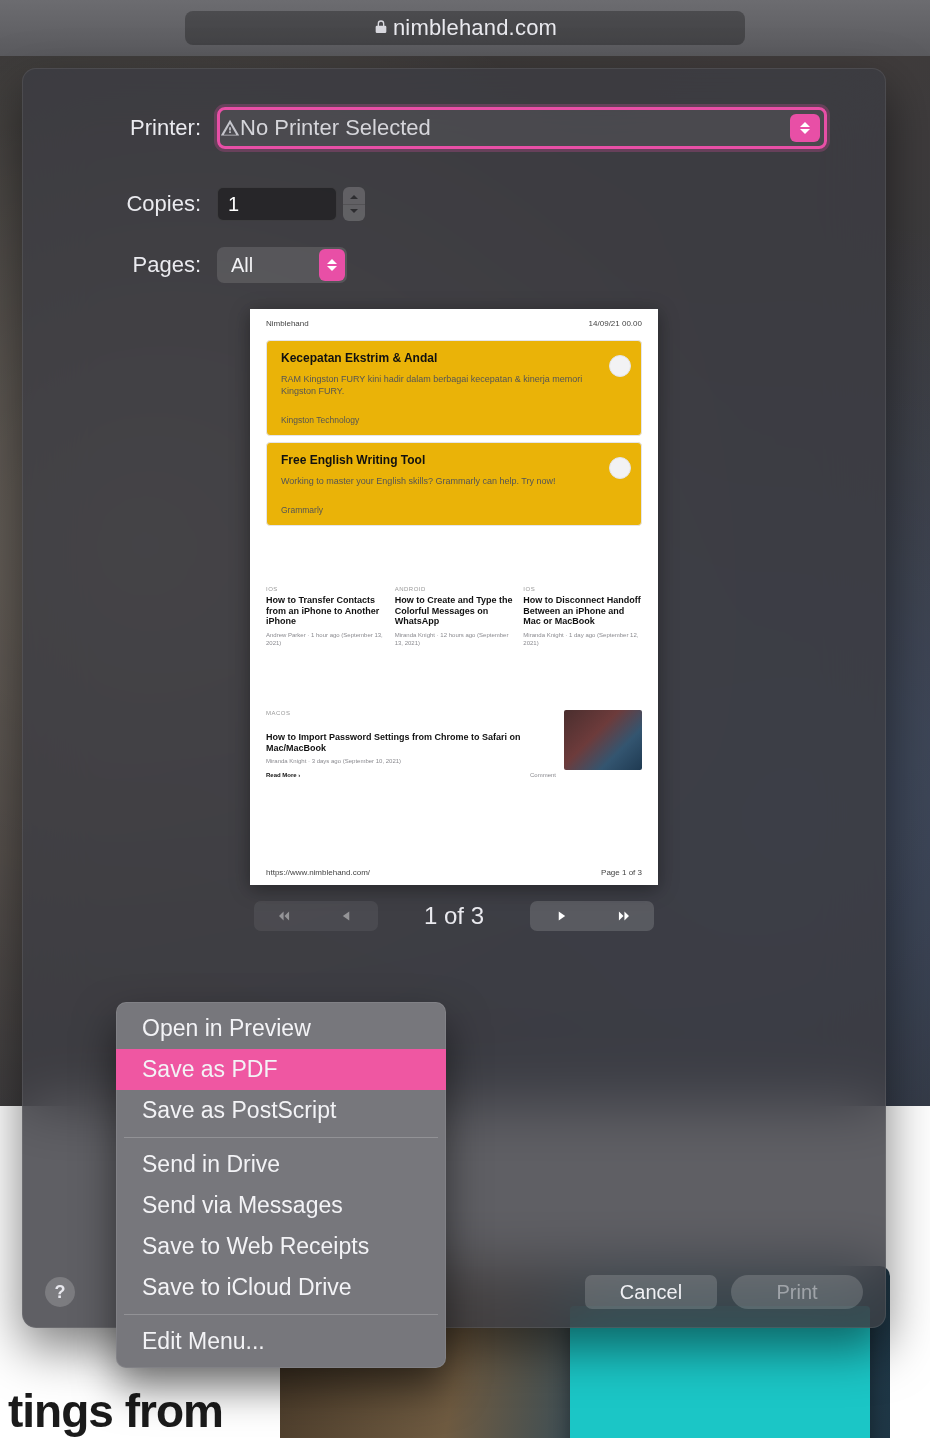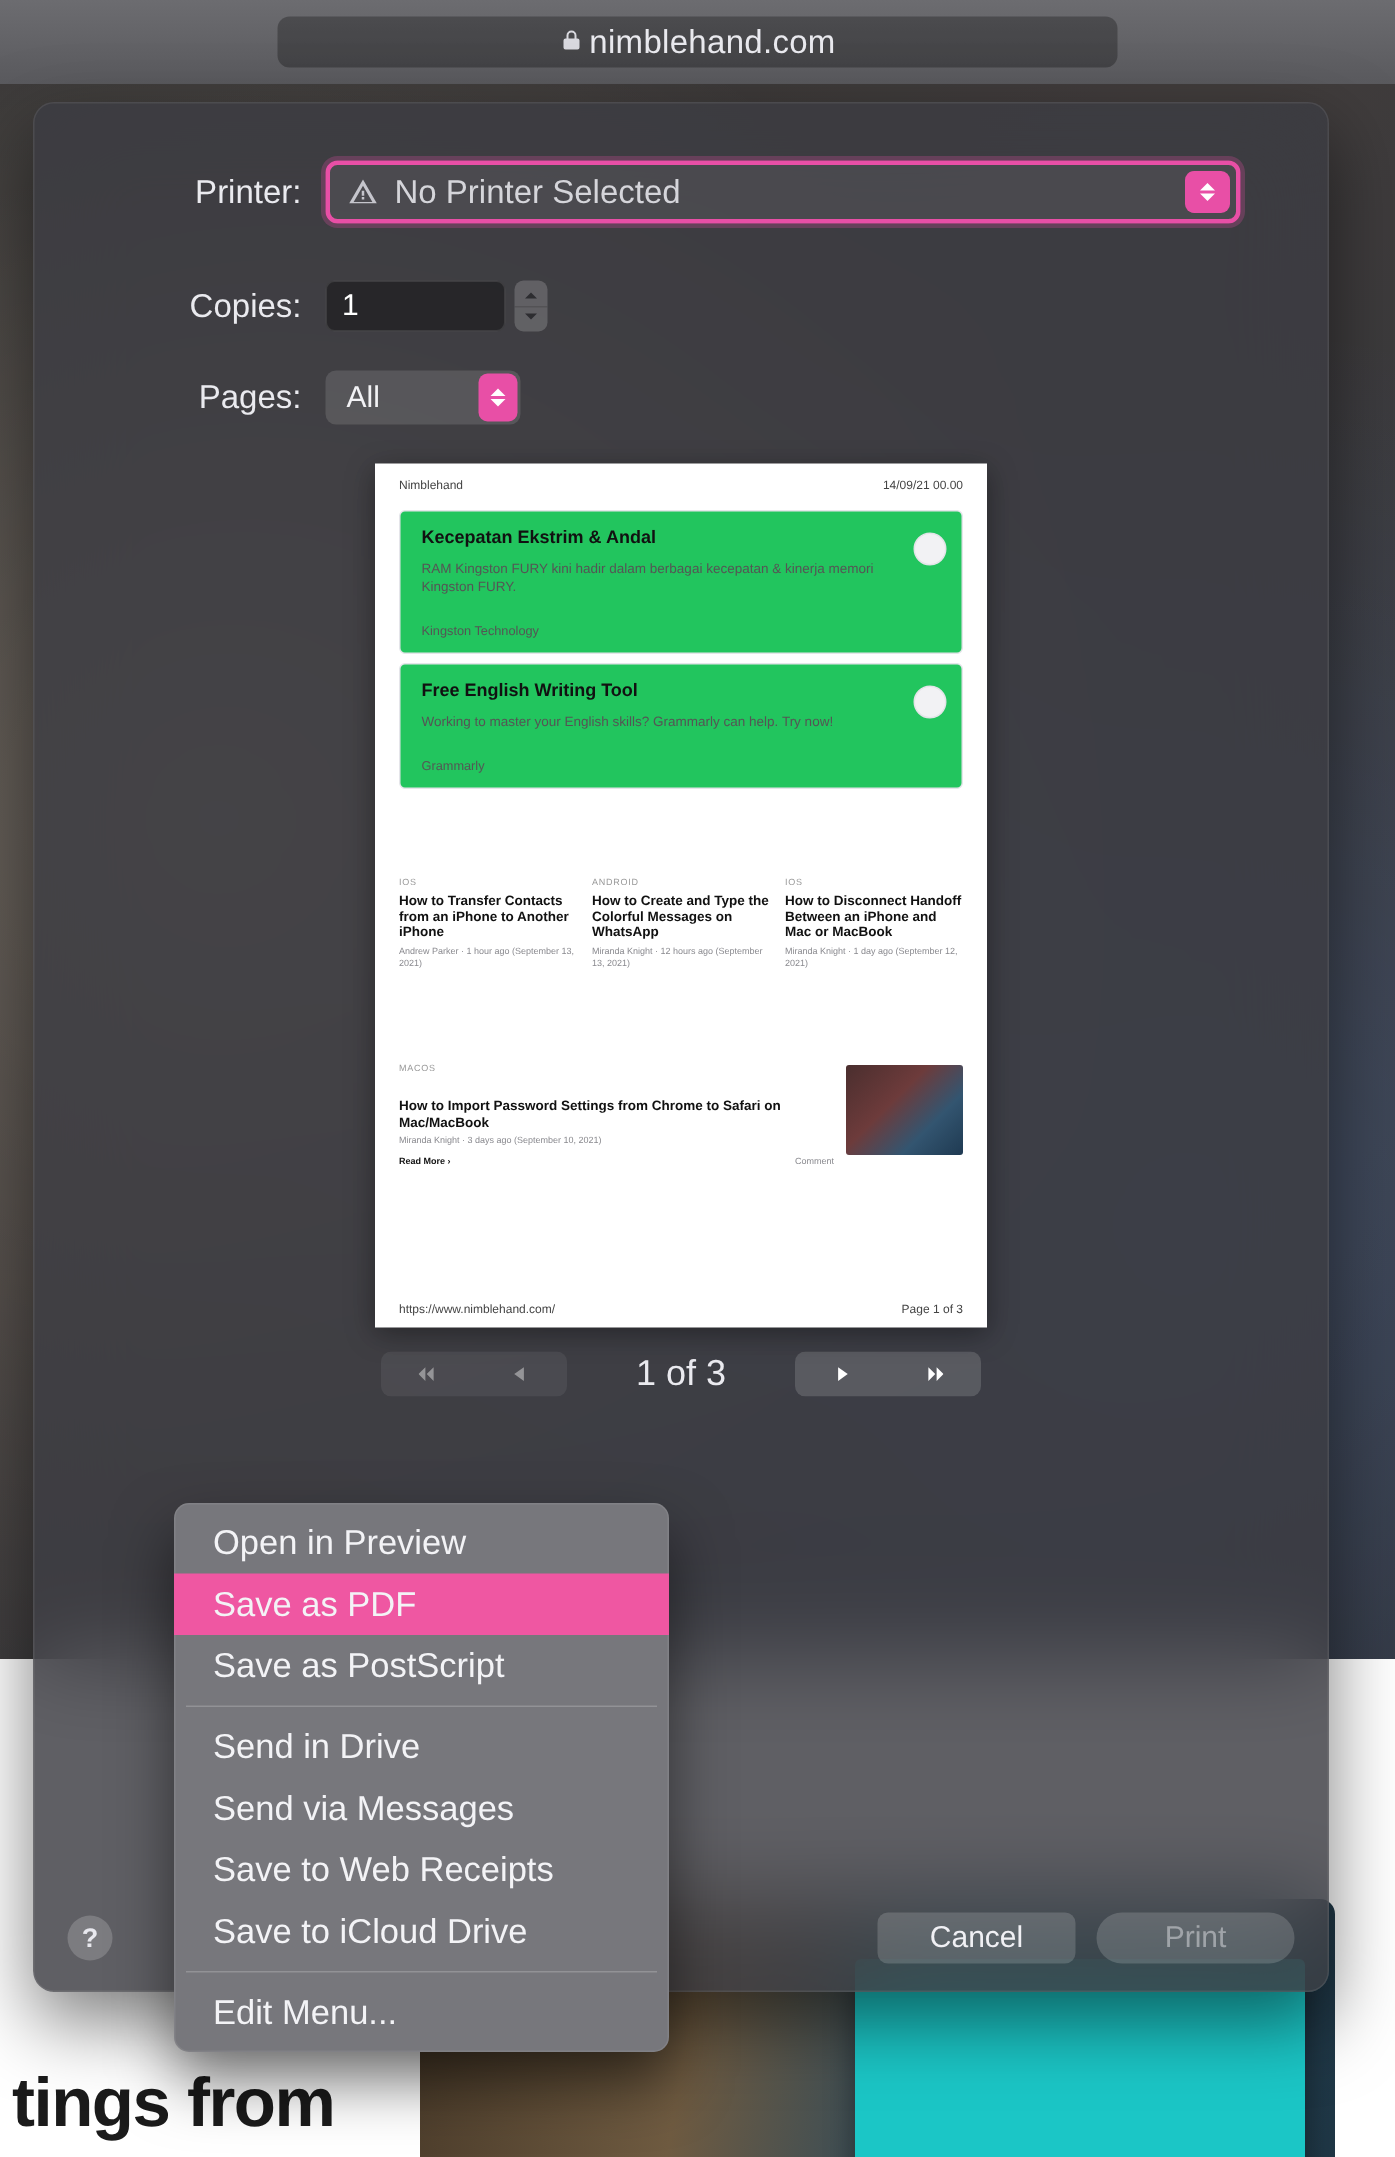--- a/index.html
+++ b/index.html
@@ -44,21 +44,21 @@
     top: 56px; left: 0; right: 0; bottom: 0;
     background:
       radial-gradient(circle at 15% 35%, rgba(255,236,205,0.35), transparent 50%),
       radial-gradient(circle at 85% 55%, rgba(130,170,255,0.25), transparent 55%),
       linear-gradient(135deg, #3d3b3a 0%, #4d4745 35%, #3a3f46 70%, #2d3138 100%);
     filter: blur(0.5px);
   }
   .backdrop .big-title {
     position: absolute;
     left: 0;
-    bottom: 10px;
+    bottom: 0;
     color: #1b1b1b;
     font-size: 46px;
     font-weight: 800;
     letter-spacing: -1px;
     white-space: nowrap;
     padding-left: 8px;
   }
   .backdrop .whitebar {
     position: absolute;
     left:0; right:0;
@@ -122,25 +122,25 @@
 
   
   .printer-popup {
     flex: 0 0 610px;
     height: 42px;
     border-radius: 8px;
     background: rgba(255,255,255,0.07);
     border: 3px solid #e84fa6;
     display: flex;
     align-items: center;
-    padding-left: 12px;
+    padding-left: 0;
     position: relative;
     color: #d5d5da;
     font-size: 22px;
-    gap: 11px;
+    gap: 0;
     box-shadow: 0 0 0 3px rgba(232,79,166,0.25);
   }
   .printer-popup .warn { display:flex; }
   .printer-popup .warn svg { width:20px; height:20px; fill:#c5c5cc; }
   .updown {
     position: absolute;
     right: 4px;
     top: 4px; bottom: 4px;
     width: 30px;
     background: #e84fa6;
@@ -214,21 +214,21 @@
     position:absolute; left:16px; right:16px; bottom:8px;
     display:flex; justify-content:space-between;
     font-size: 8px; color:#444;
   }
   .ad-card {
     margin: 6px 16px;
     border: 1px solid #e5e5ea;
     border-radius: 4px;
     padding: 10px 42px 10px 14px;
     position:relative;
-    background:#22c55e;
+    background:#eab308;
   }
   .ad-card h3 { font-size: 12px; font-weight:700; margin-bottom:8px; color:#111; }
   .ad-card p { font-size: 9px; color:#555; line-height:1.35; }
   .ad-card .brand { font-size:8.5px; color:#555; margin-top:18px; display:block; }
   .ad-card .dot {
     position:absolute; right:10px; top:14px;
     width:22px; height:22px; border-radius:50%;
     background:#f2f2f4; border:1px solid #e4e4e8;
   }
   .card-row {

